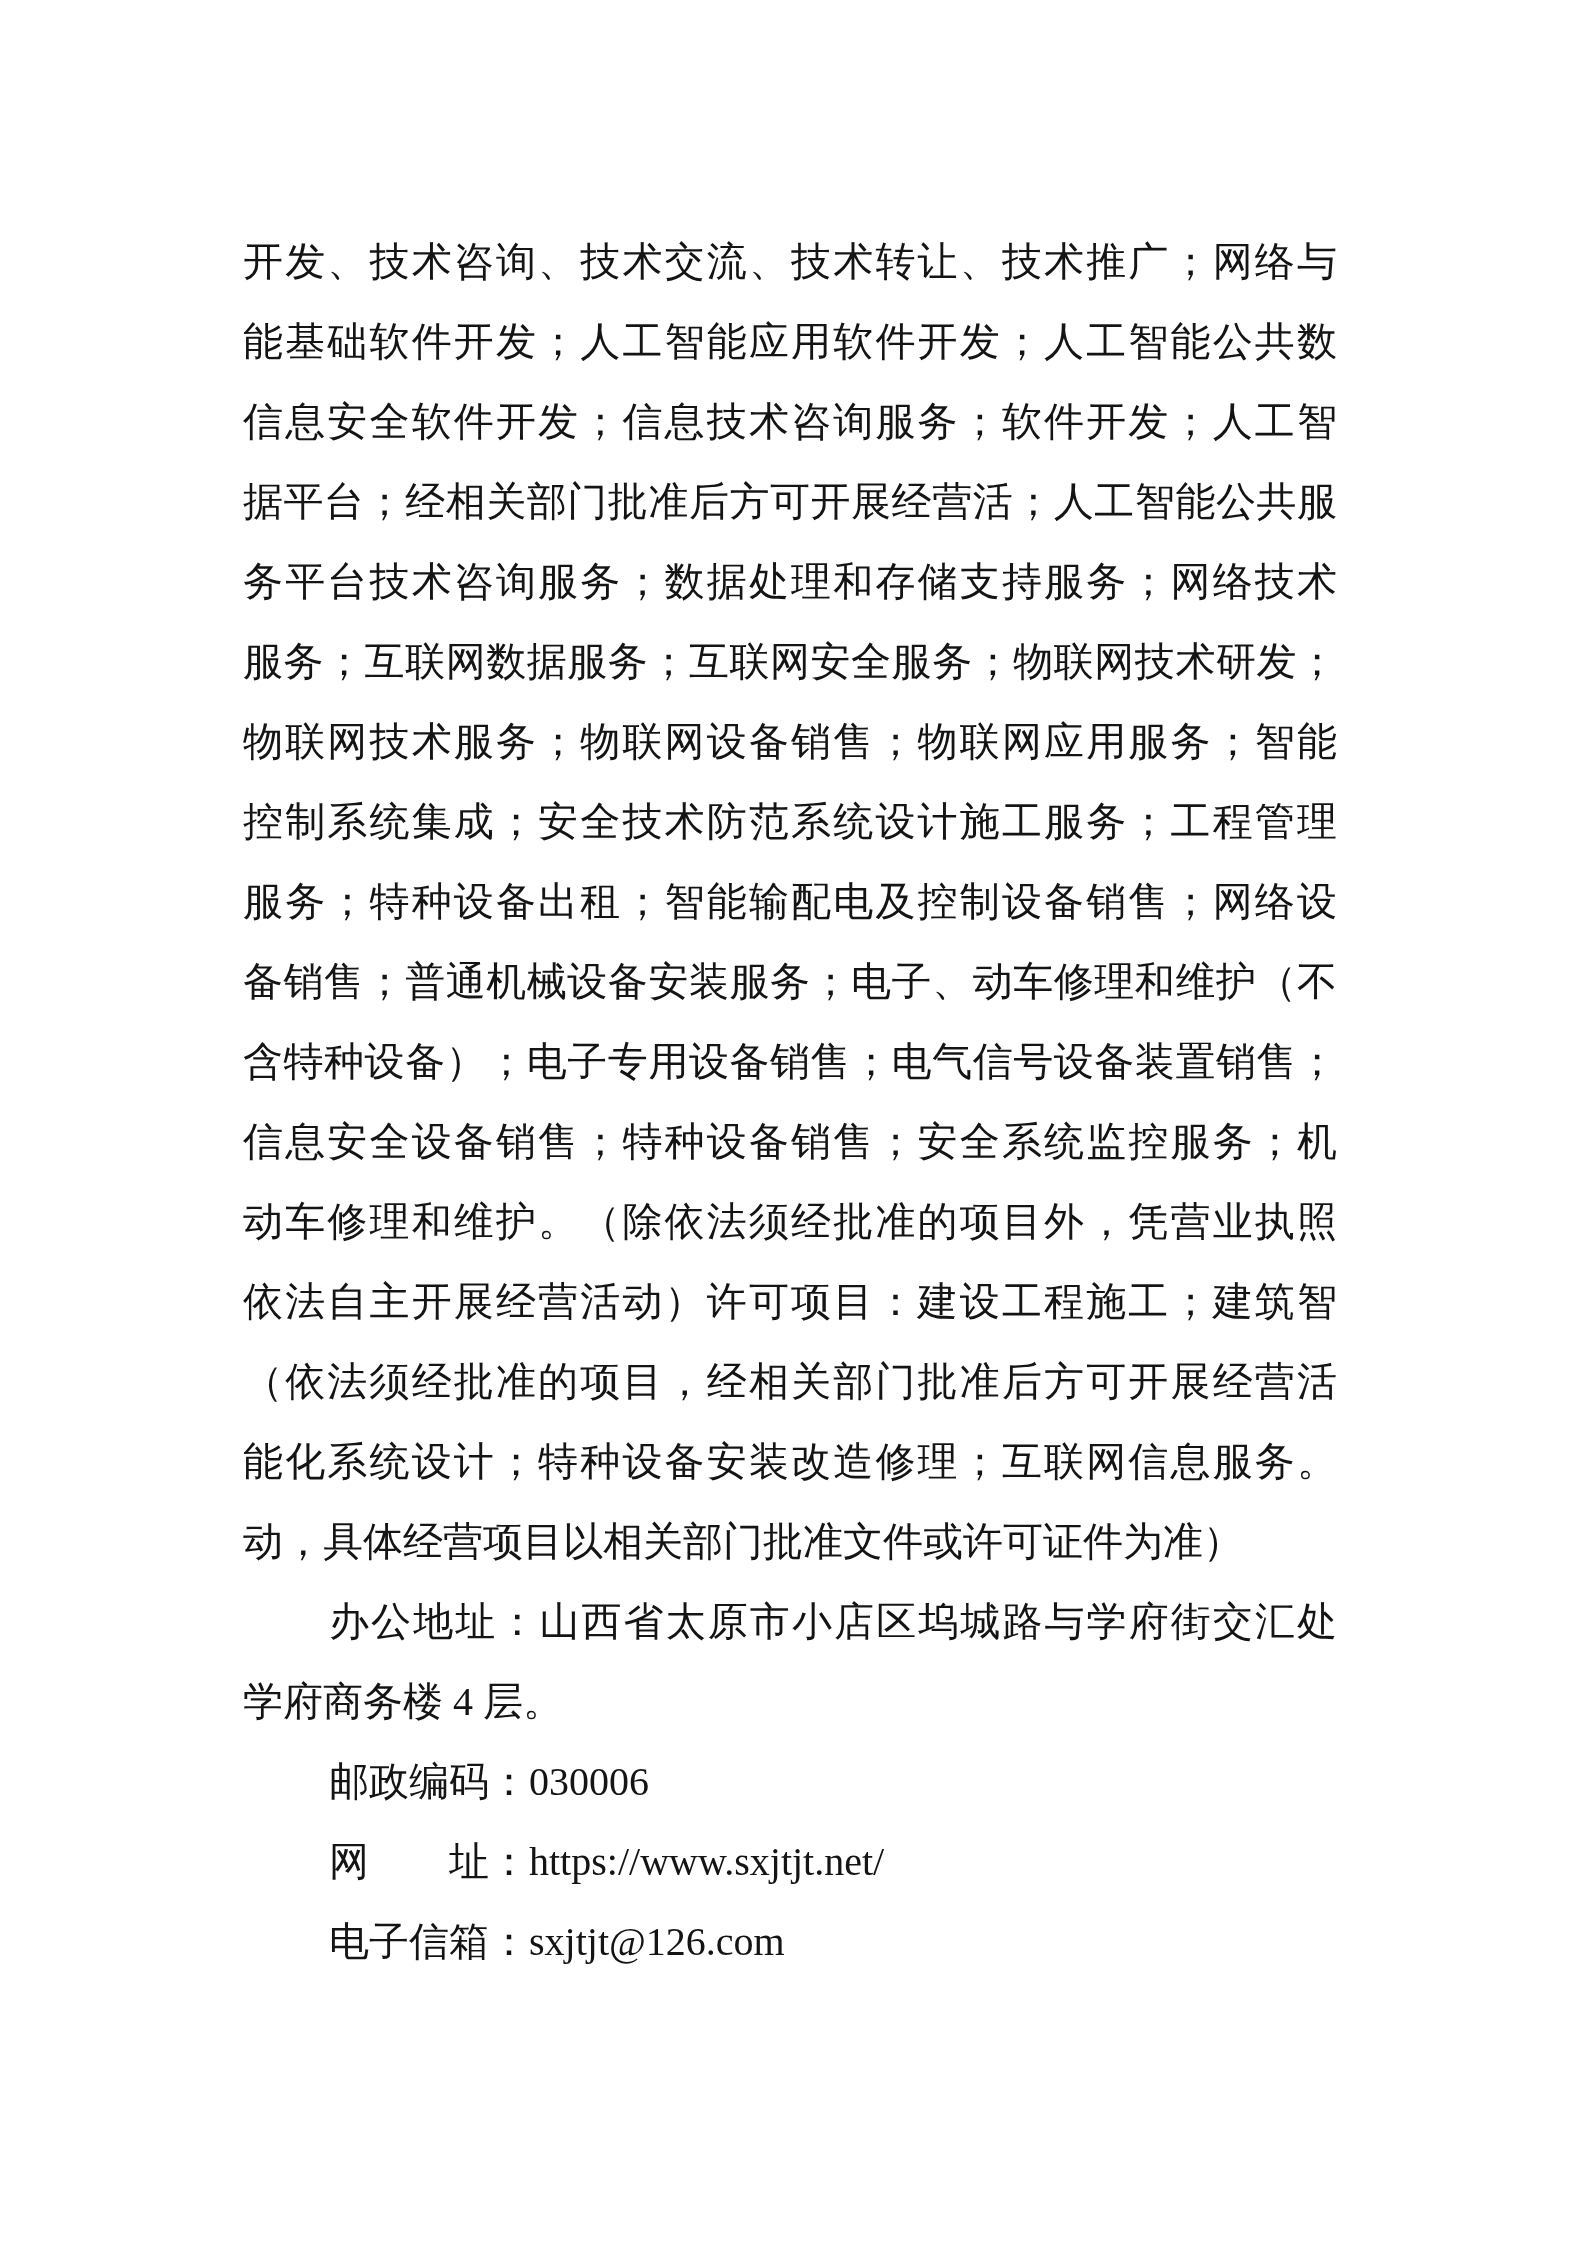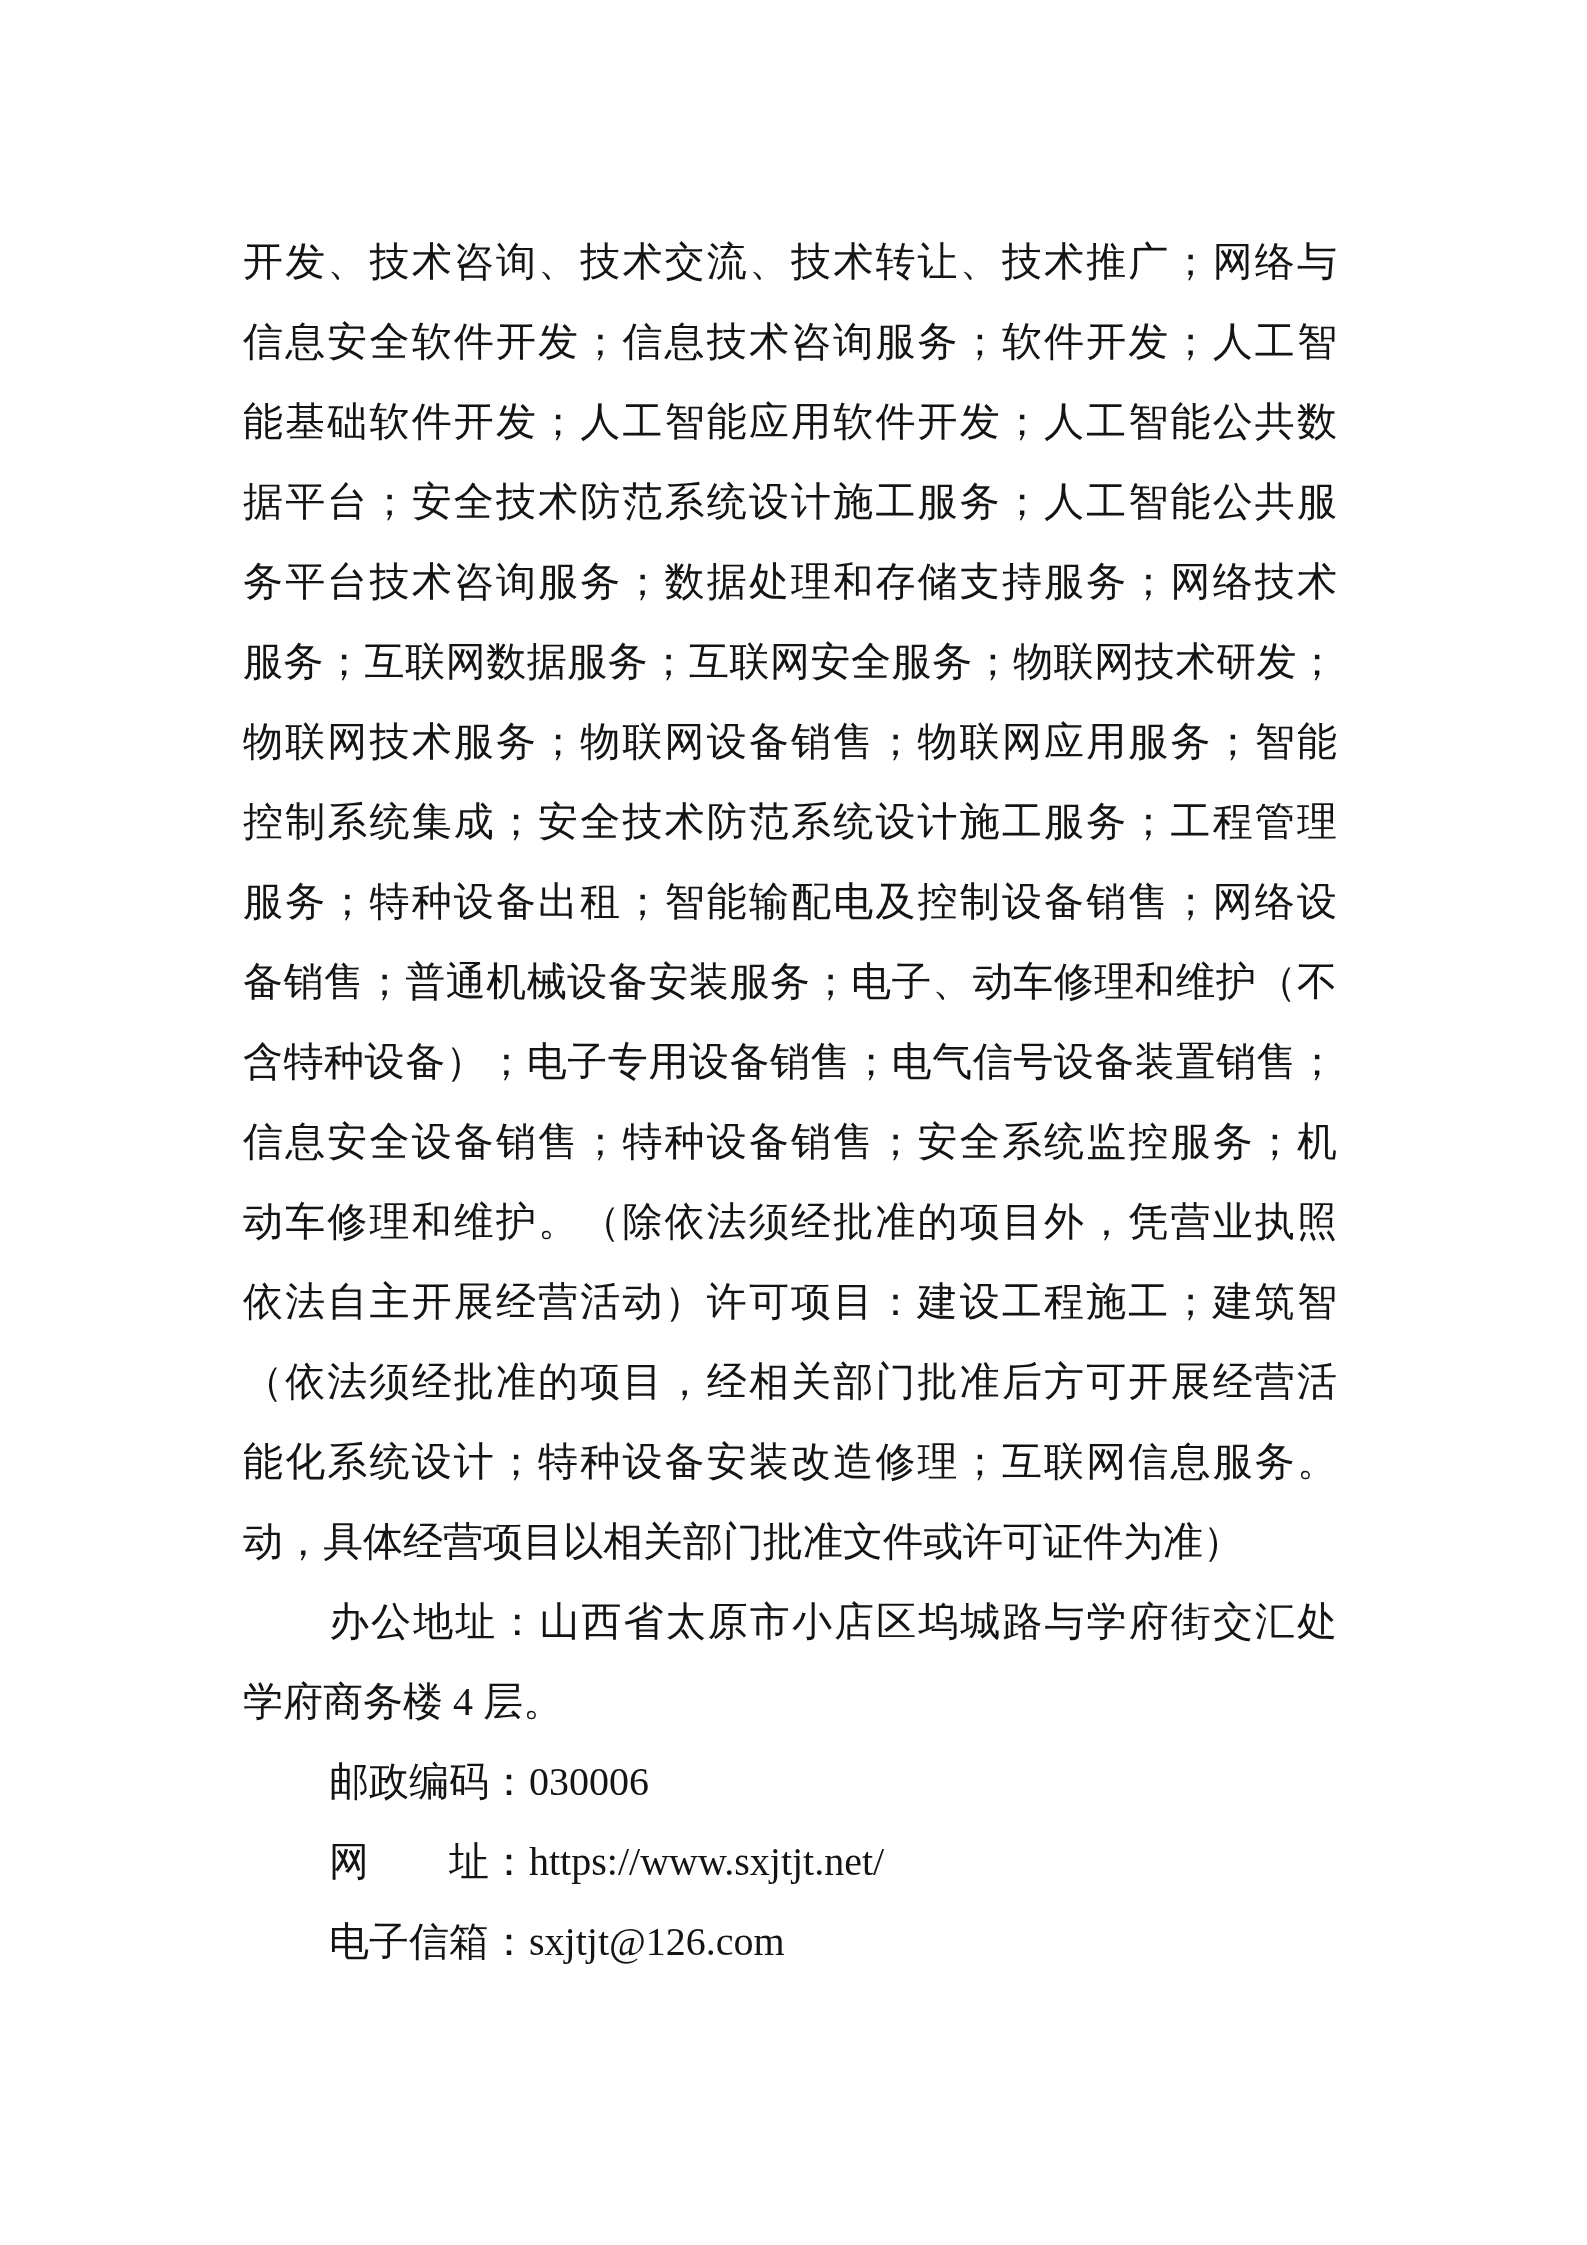--- a/index.html
+++ b/index.html
@@ -38,23 +38,23 @@
   .ind {
     padding-left: 86px;
   }
 </style>
 </head>
 <body>
 
 <div class="page">
   <div class="content">
     <div class="ln just">开发、技术咨询、技术交流、技术转让、技术推广；网络与</div>
+    <div class="ln just">能基础软件开发；人工智能应用软件开发；人工智能公共数</div>
     <div class="ln just">信息安全软件开发；信息技术咨询服务；软件开发；人工智</div>
-    <div class="ln just">能基础软件开发；人工智能应用软件开发；人工智能公共数</div>
-    <div class="ln just">据平台；安全技术防范系统设计施工服务；人工智能公共服</div>
+    <div class="ln just">据平台；经相关部门批准后方可开展经营活；人工智能公共服</div>
     <div class="ln just">务平台技术咨询服务；数据处理和存储支持服务；网络技术</div>
     <div class="ln just">服务；互联网数据服务；互联网安全服务；物联网技术研发；</div>
     <div class="ln just">物联网技术服务；物联网设备销售；物联网应用服务；智能</div>
     <div class="ln just">控制系统集成；安全技术防范系统设计施工服务；工程管理</div>
     <div class="ln just">服务；特种设备出租；智能输配电及控制设备销售；网络设</div>
     <div class="ln just">备销售；普通机械设备安装服务；电子、动车修理和维护（不</div>
     <div class="ln just">含特种设备）；电子专用设备销售；电气信号设备装置销售；</div>
     <div class="ln just">信息安全设备销售；特种设备销售；安全系统监控服务；机</div>
     <div class="ln just">动车修理和维护。（除依法须经批准的项目外，凭营业执照</div>
     <div class="ln just">依法自主开展经营活动）许可项目：建设工程施工；建筑智</div>

